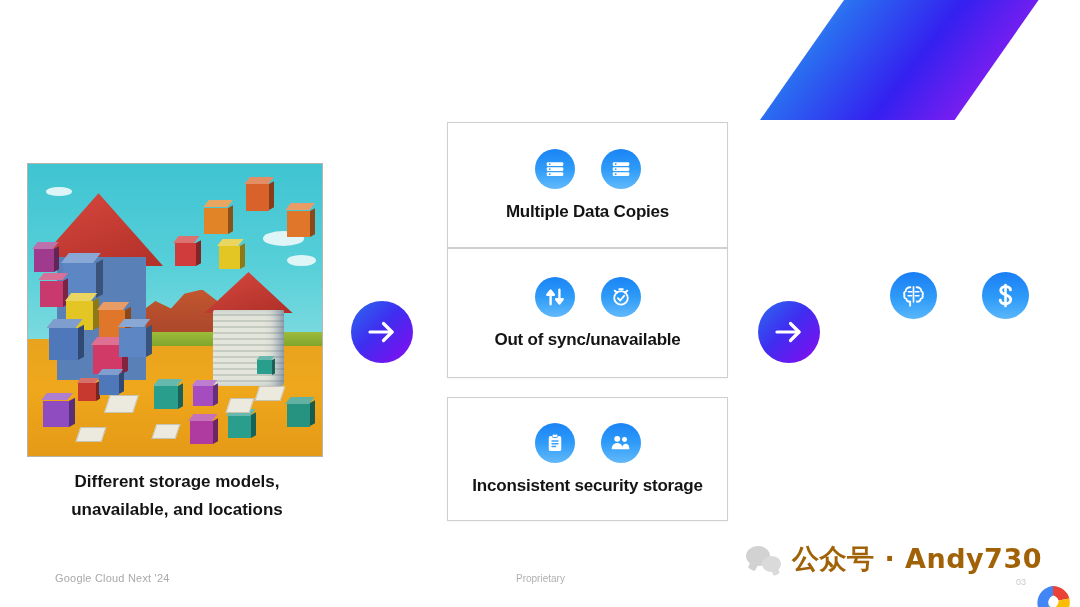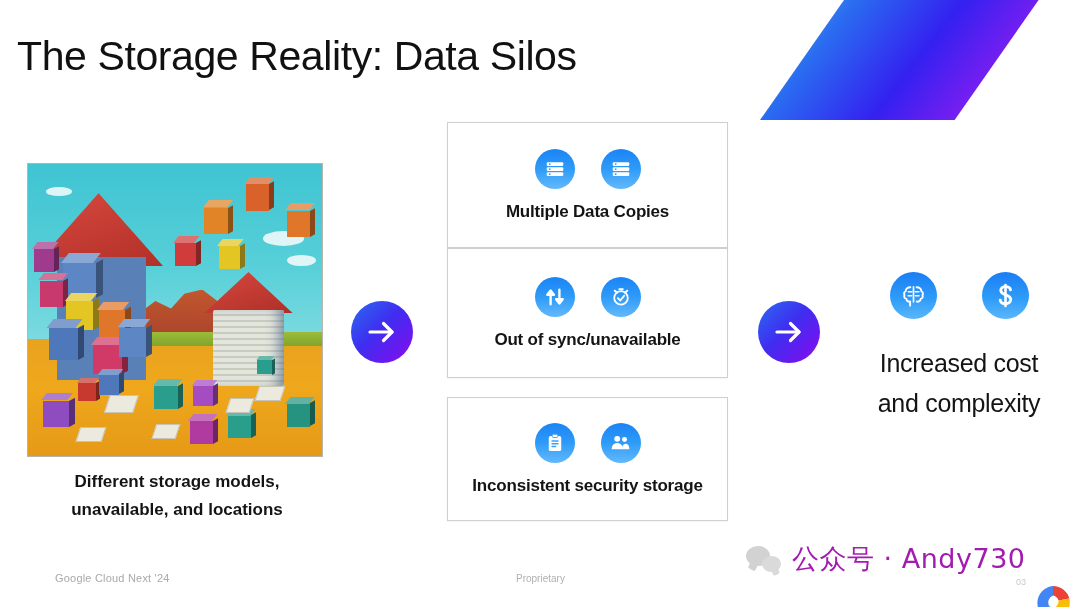--- a/index.html
+++ b/index.html
@@ -223,39 +223,39 @@
   .wechat-icon .bubble-b {
     position: absolute; right: 0; bottom: 0; width: 19px; height: 16px;
     background: #dadada; border-radius: 50%;
   }
   .wechat-icon .bubble-b::after {
     content: ""; position: absolute; right: 2px; bottom: -3px;
     width: 7px; height: 7px; background: #dadada;
     transform: rotate(-25deg); border-radius: 2px;
   }
   .wm-text {
-    font-size: 27px; color: #a21caf; letter-spacing: .5px;
+    font-size: 27px; color: #a16207; letter-spacing: .5px;
     font-family: "DejaVu Sans", sans-serif;
+    font-weight: bold;
   }
 
   
   .g-logo {
     position: absolute; left: 1034px; top: 584px;
     width: 38px; height: 38px; border-radius: 50%;
     overflow: hidden;
   }
 </style>
 </head>
 <body>
 
 <div class="slide">
 
   <div class="corner-shape"></div>
 
-  <div class="title">The Storage Reality: Data Silos</div>
 
   <div class="artwork-wrap">
     <div class="art">
       <div class="sky"></div>
       <div class="cloud c1"></div>
       <div class="cloud c2"></div>
       <div class="cloud c3"></div>
       <div class="ground"></div>
       <div class="mesa"></div>
       <div class="grass"></div>
@@ -496,24 +496,20 @@
           <path d="M7.4 8.6 H10.6 M7.2 12.2 H10.4 M13.6 8.6 H16.8 M13.8 12.2 H16.9" fill="none" stroke="#fff" stroke-width="1.3" stroke-linecap="round"></path>
         </svg>
       </span>
       <span class="ic-lg">
         <svg width="27" height="27" viewBox="0 0 24 24">
           <path d="M12 2.6 V21.4" stroke="#fff" stroke-width="2.3" stroke-linecap="round"></path>
           <path d="M16.4 7 C16.4 5.1 14.4 4.1 12 4.1 C9.6 4.1 7.8 5.3 7.8 7.4 C7.8 12.4 16.6 10.4 16.6 15.6 C16.6 18 14.4 19.4 12 19.4 C9.3 19.4 7.3 18.1 7.3 16.1" fill="none" stroke="#fff" stroke-width="2.6" stroke-linecap="round"></path>
         </svg>
       </span>
     </div>
-    <div class="outcome-text">
-      <div>Increased cost</div>
-      <div>and complexity</div>
-    </div>
   </div>
 
   <div class="footer-left">Google Cloud Next '24</div>
   <div class="footer-center">Proprietary</div>
   <div class="page-num">03</div>
 
   <div class="watermark">
     <span class="wechat-icon">
       <span class="bubble-a"></span>
       <span class="bubble-b"></span>

